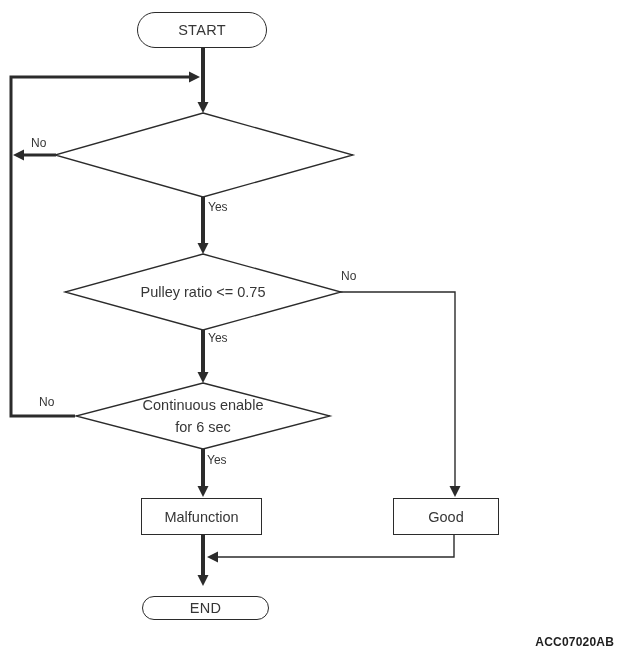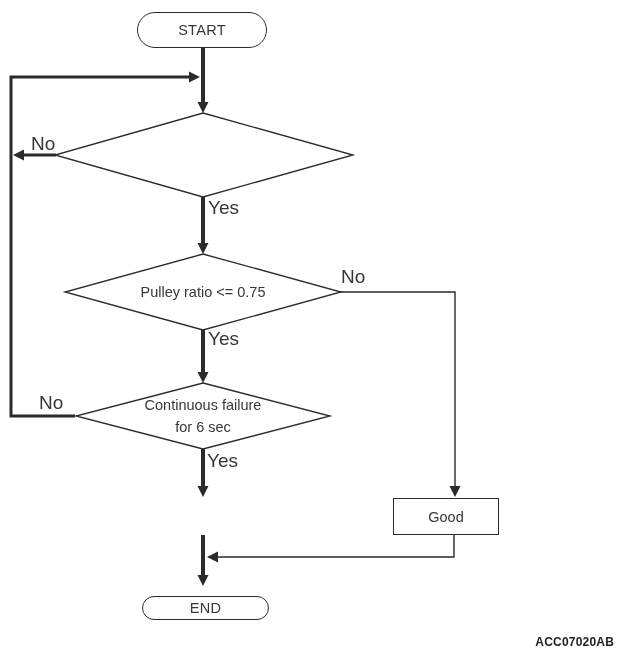--- a/index.html
+++ b/index.html
@@ -42,21 +42,21 @@
   .diamond-label {
     position: absolute;
     text-align: center;
     font-size: 14.5px;
     color: #363636;
     line-height: 22px;
     background: transparent;
   }
   .edge-label {
     position: absolute;
-    font-size: 19px;
+    font-size: 12px;
     color: #363636;
     line-height: 15px;
     white-space: nowrap;
   }
   .figure-code {
     position: absolute;
     right: 6px;
     top: 635px;
     font-size: 12px;
     font-weight: bold;
@@ -120,36 +120,39 @@
       <polygon points="455,497 449.5,486 460.5,486"></polygon>
       <polygon points="203,586 197.5,575 208.5,575"></polygon>
       <polygon points="207,557 218,551.5 218,562.5"></polygon>
     </g>
   </svg>
 
   <div class="node terminator" style="left:137px; top:12px; width:130px; height:36px;">
     <span>START</span>
   </div>
 
+  <div class="node process" style="left:141px; top:498px; width:121px; height:37px;">
+    <span>Malfunction</span>
+  </div>
 
   <div class="node process" style="left:393px; top:498px; width:106px; height:37px;">
     <span>Good</span>
   </div>
 
   <div class="node terminator" style="left:142px; top:587px; width:127px; height:24px;margin-top:9px;">
     <span>END</span>
   </div>
 
 
   <div class="diamond-label" style="left:63px; top:284px; width:280px; line-height:16px;">
     <div>Pulley ratio &lt;= 0.75</div>
   </div>
 
   <div class="diamond-label" style="left:78px; top:394px; width:250px;">
-    <div>Continuous failure</div>
+    <div>Continuous enable</div>
     <div>for 6 sec</div>
   </div>
 
   <span class="edge-label" style="left:31px; top:136px;">No</span>
   <span class="edge-label" style="left:208px; top:200px;">Yes</span>
   <span class="edge-label" style="left:341px; top:269px;">No</span>
   <span class="edge-label" style="left:208px; top:331px;">Yes</span>
   <span class="edge-label" style="left:39px; top:395px;">No</span>
   <span class="edge-label" style="left:207px; top:453px;">Yes</span>
 

